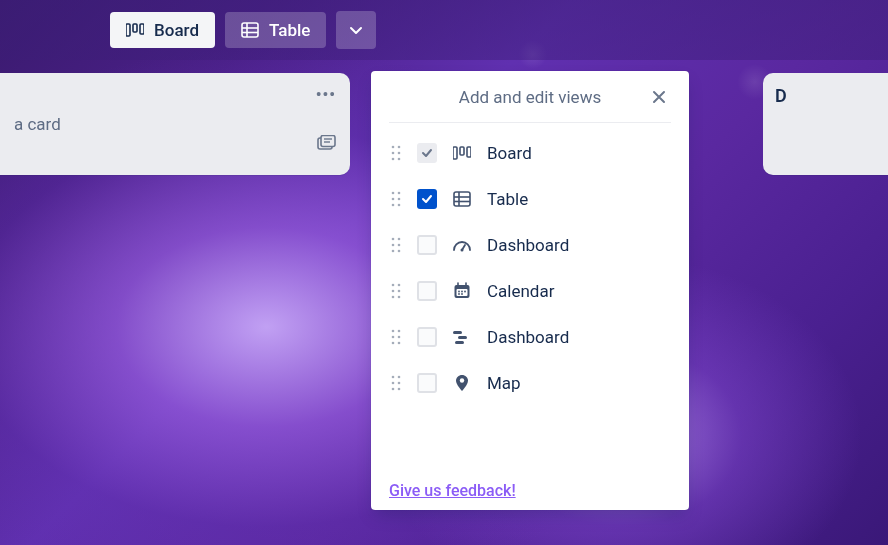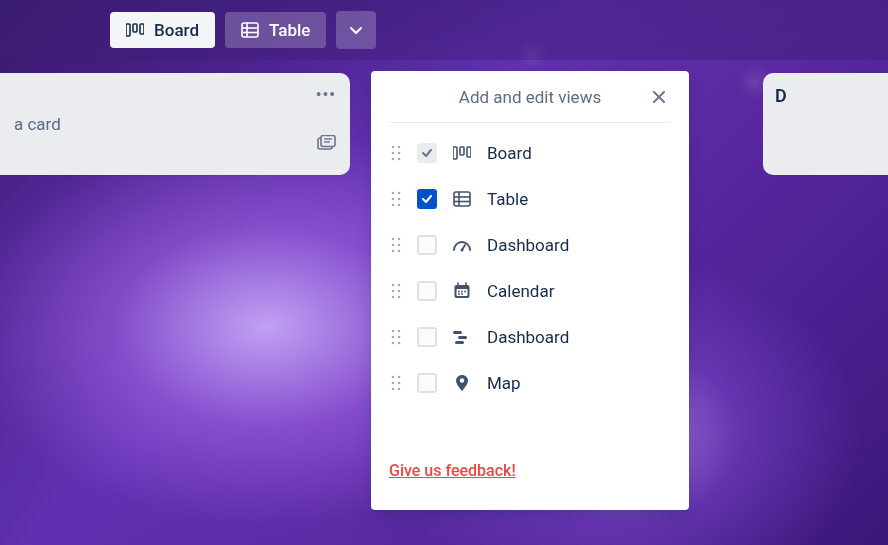--- a/index.html
+++ b/index.html
@@ -96,22 +96,22 @@
     width: 20px; height: 20px; border-radius: 3px;
     display: flex; align-items: center; justify-content: center;
     flex-shrink: 0;
   }
   .checkbox.unchecked { border: 2px solid #dfe1e6; background: #fafbfc; }
   .checkbox.checked { background: #0052cc; color: #fff; }
   .checkbox.locked { background: #ebecf0; color: #6b778c; }
   .view-icon { width: 22px; color: #42526e; display: flex; align-items: center; justify-content: center; }
   .view-label { font-size: 17px; color: #172b4d; }
   .feedback {
-    margin-top: auto; padding-bottom: 30px; padding-top: 20px;
-    color: #ef4444; font-size: 16px; text-decoration: underline; cursor: pointer;
+    margin-top: auto; padding-bottom: 10px; padding-top: 20px;
+    color: #8b5cf6; font-size: 16px; text-decoration: underline; cursor: pointer;
     font-weight: 500;
   }
 
   svg { display: block; }
 </style>
 </head>
 <body>
 
 <div class="bg"></div>
 

